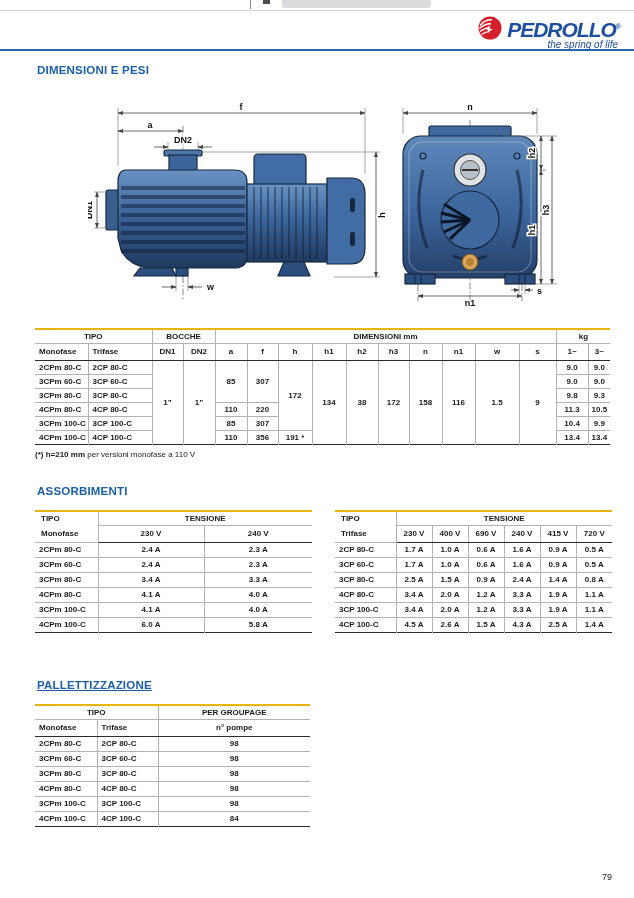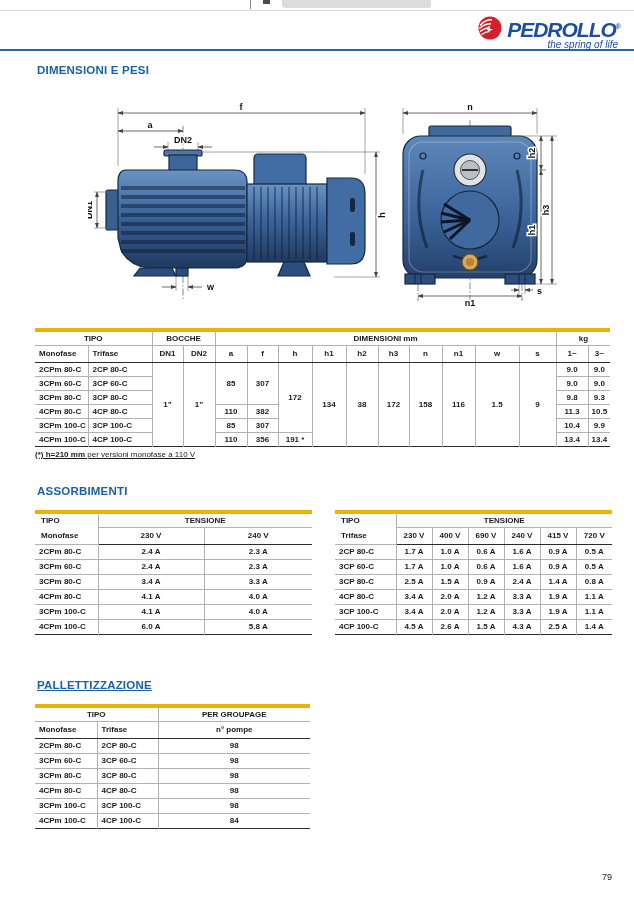--- a/index.html
+++ b/index.html
@@ -28,36 +28,36 @@
   .drawing{position:absolute;}
   .dlab{font-size:9px;font-weight:bold;fill:#101010;paint-order:stroke;stroke:#ffffff;stroke-width:3px;}
   .dim{stroke:#444;stroke-width:.8;fill:none;}
   .ext{stroke:#6a6a6a;stroke-width:.6;fill:none;}
   .cl{stroke:#3a4a66;stroke-width:.65;fill:none;stroke-dasharray:7 2 1.5 2;}
   .ol{stroke:#16283f;stroke-width:1.2;}
 
   
   table.t{position:absolute;border-collapse:collapse;table-layout:fixed;
           font-size:8px;font-weight:bold;color:#1a1a1a;
-          border-top:4px solid #eab308;border-bottom:1.5px solid #2b2b2b;}
+          border-top:2px solid #eab308;border-bottom:1.5px solid #2b2b2b;}
   table.t th,table.t td{padding:0 2px;border-right:1px solid #b2b2b2;text-align:center;
                         font-size:8px;font-weight:bold;line-height:1;white-space:nowrap;overflow:hidden;}
   table.t tr>*:last-child{border-right:none;}
   table.t thead tr.grp th{height:13px;border-bottom:1px solid #b2b2b2;}
   table.t thead tr.sub th{height:16px;border-bottom:1.5px solid #2b2b2b;}
   table.t tbody td{height:13px;border-top:1px solid #b2b2b2;}
   table.t2 tbody td{height:14px;}
   .ta-l{text-align:left !important;padding-left:4px !important;}
   .tipohead{vertical-align:top;border-bottom:1.5px solid #2b2b2b;}
   .tipohead div{text-align:left;padding-left:4px;}
   .tipohead .l1{height:14px;line-height:14px;}
   .tipohead .l2{height:16px;line-height:16px;}
   .fw-n{font-weight:normal;margin-top:40px;}
 
-  .footnote{position:absolute;font-size:8px;color:#1a1a1a;text-decoration:underline;}
+  .footnote{position:absolute;font-size:8px;color:#1a1a1a;}
   .pagenum{position:absolute;font-size:9px;color:#1a1a1a;}
 </style>
 </head>
 <body>
 
 <div class="screen">
 
   <div class="topstrip">
     <div class="ts-divider"></div>
     <div class="ts-glyph"></div>
@@ -301,21 +301,21 @@
       <tr>
         <td class="ta-l">3CPm 80-C</td>
         <td class="ta-l">3CP 80-C</td>
         <td>9.8</td>
         <td>9.3</td>
       </tr>
       <tr>
         <td class="ta-l">4CPm 80-C</td>
         <td class="ta-l">4CP 80-C</td>
         <td>110</td>
-        <td>382</td>
+        <td>220</td>
         <td>11.3</td>
         <td>10.5</td>
       </tr>
       <tr>
         <td class="ta-l">3CPm 100-C</td>
         <td class="ta-l">3CP 100-C</td>
         <td>85</td>
         <td>307</td>
         <td>10.4</td>
         <td>9.9</td>

